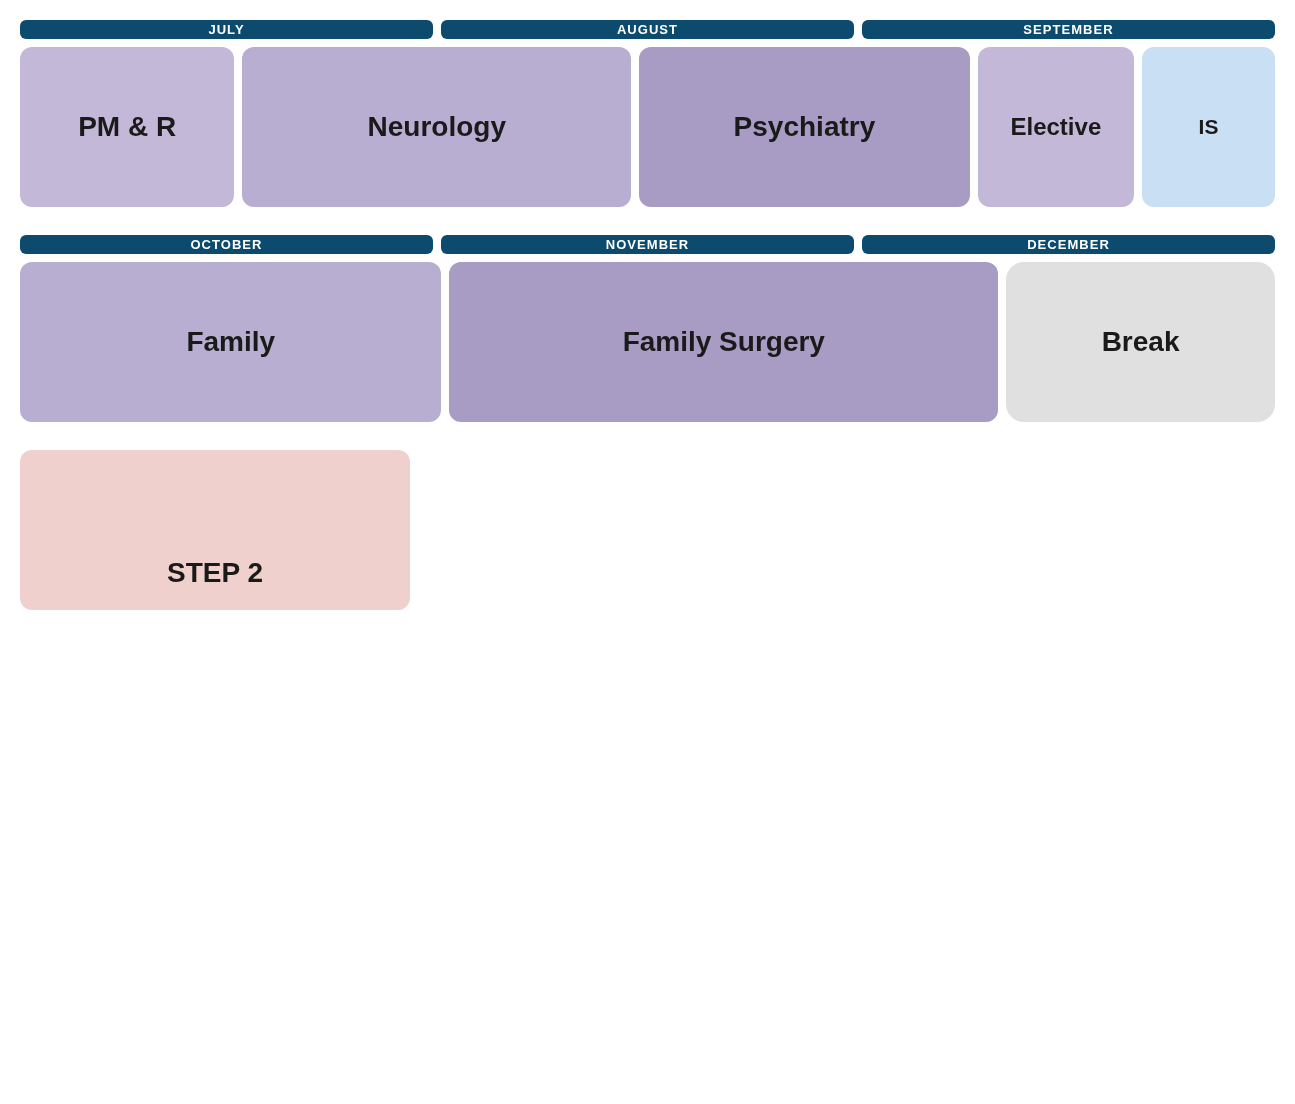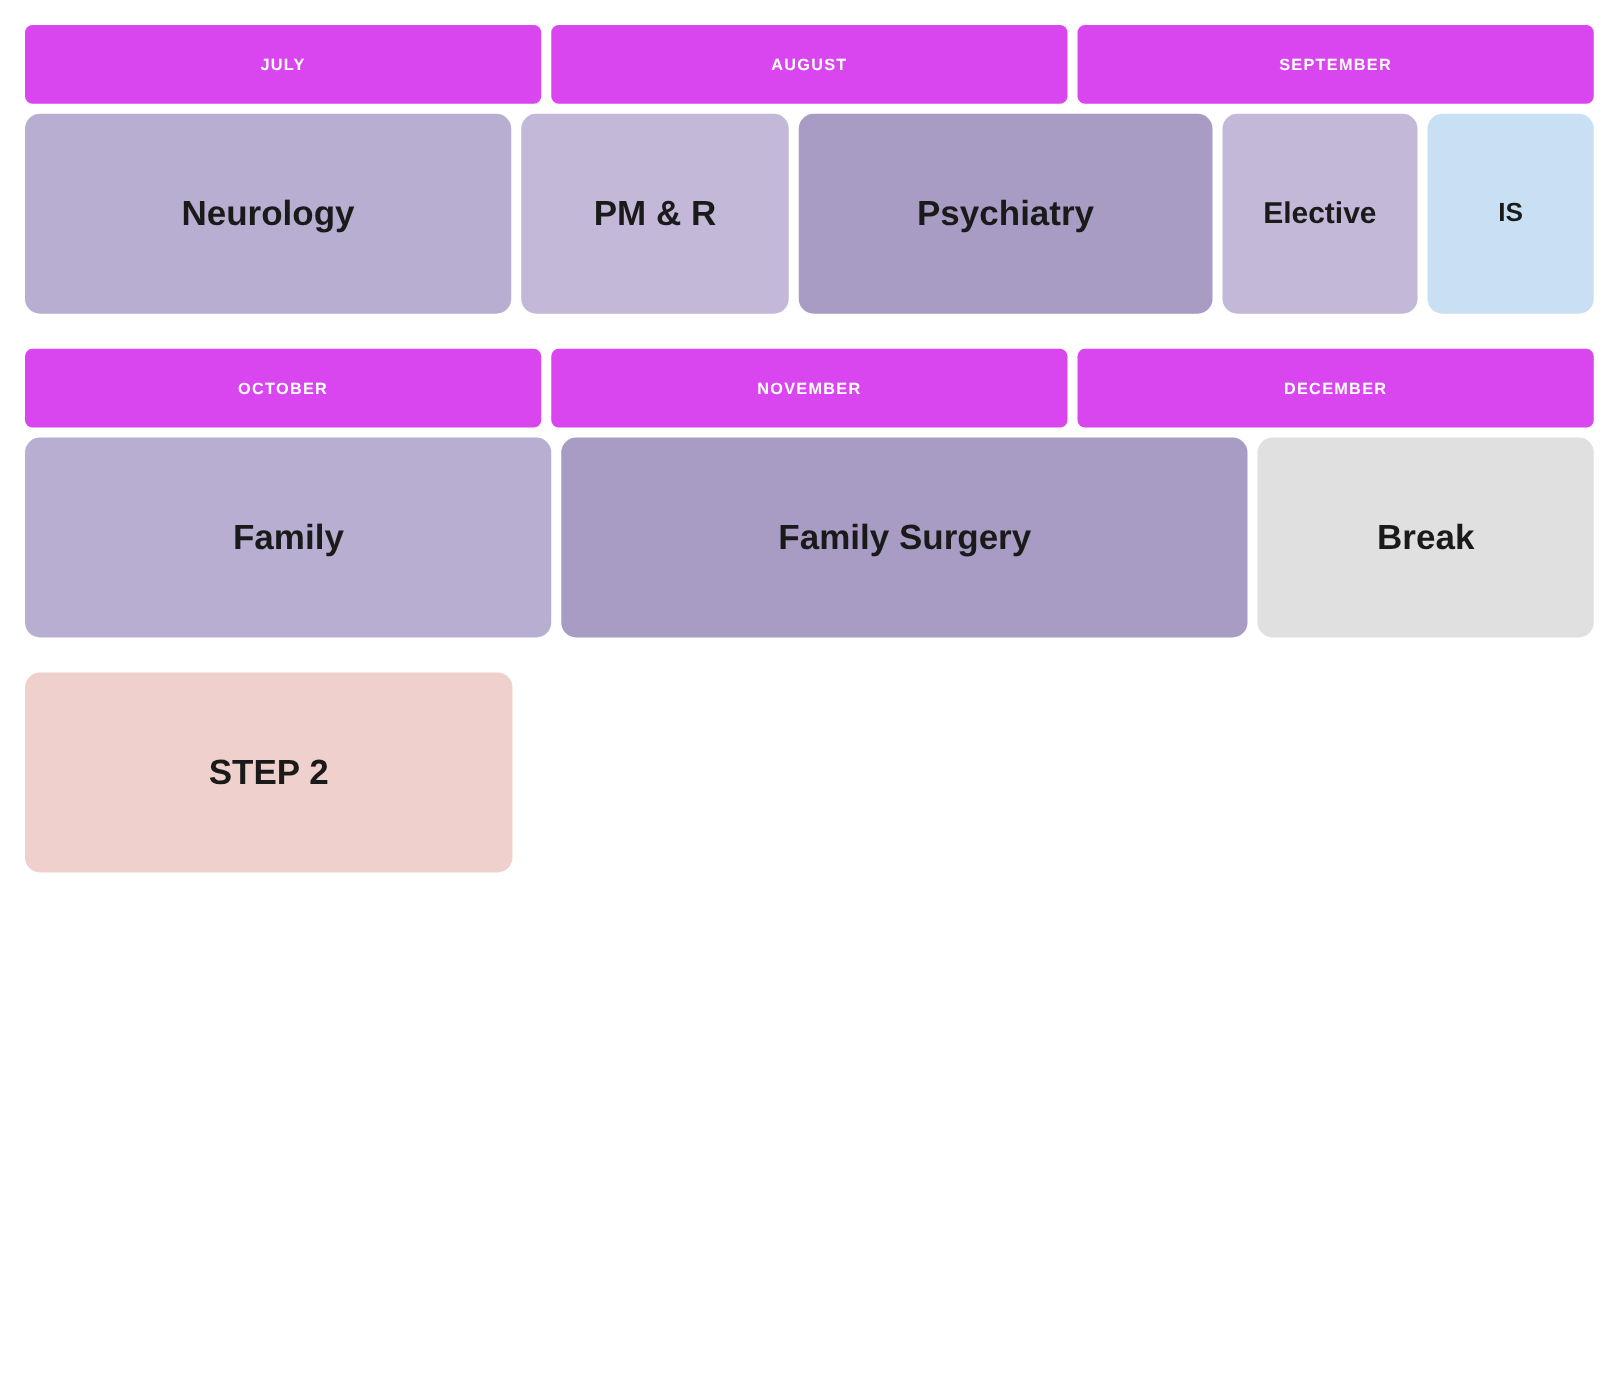--- a/index.html
+++ b/index.html
@@ -15,28 +15,28 @@
       margin-bottom: 28px;
     }
 
     .month-headers {
       display: flex;
       gap: 8px;
       margin-bottom: 8px;
     }
 
     .month-header {
-      background: #d946ef;
+      background: #0c4a6e;
       color: #ffffff;
       font-size: 13px;
       font-weight: 700;
       letter-spacing: 0.08em;
       text-transform: uppercase;
       text-align: center;
-      padding: 24px 0;
+      padding: 2px 0;
       border-radius: 6px;
     }
 
     .blocks-row {
       display: flex;
       gap: 8px;
     }
 
     .rotation-block {
       border-radius: 12px;
@@ -60,21 +60,21 @@
     }
 
     .rotation-block.xsmall .block-label {
       font-size: 21px;
     }
 
     
     .purple-light { background: #b8aed1; }
     .purple-medium { background: #a89cc4; }
     .purple-soft { background: #c4b8d8; }
-    .gray-light { background: #e0e0e0; }
+    .gray-light { background: #e0e0e0; border-radius: 18px; }
     .blue-light { background: #c8dff4; }
     .pink-medium { background: #c98898; }
     .pink-light { background: #f0d0cc; }
 
     
     .row1 .month-header:nth-child(1) { flex: 3; }
     .row1 .month-header:nth-child(2) { flex: 3; }
     .row1 .month-header:nth-child(3) { flex: 3; }
 
     .row1 .blocks-row .block-neurology { flex: 3; }
@@ -96,43 +96,43 @@
     .row3 .month-header:nth-child(1) { flex: 3; }
     .row3 .month-header:nth-child(2) { flex: 3; }
     .row3 .month-header:nth-child(3) { flex: 3; }
 
     .row3 .blocks-row .block-pediatrics { flex: 3; }
     .row3 .blocks-row .block-surgery { flex: 4.5; }
     .row3 .blocks-row .block-ttf { flex: 1.3; }
 
     
     .row4 .month-header:nth-child(1) { flex: 1; }
-    .row4 .blocks-row .block-step2 { flex: 1; max-width: 390px; }
+    .row4 .blocks-row .block-step2 { flex: 1; max-width: 390px; align-items: flex-end; }
 
     .row4 .month-headers {
       max-width: 390px;
     }
   </style>
 </head>
 <body>
 
 <div id="calendar-container">
 
   <div class="calendar-section row1">
     <div class="month-headers">
       <div class="month-header">JULY</div>
       <div class="month-header">AUGUST</div>
       <div class="month-header">SEPTEMBER</div>
     </div>
     <div class="blocks-row">
+      <div class="rotation-block purple-soft block-pmr">
+        <span class="block-label">PM &amp; R</span>
+      </div>
       <div class="rotation-block purple-light block-neurology">
         <span class="block-label">Neurology</span>
-      </div>
-      <div class="rotation-block purple-soft block-pmr">
-        <span class="block-label">PM &amp; R</span>
       </div>
       <div class="rotation-block purple-medium block-psychiatry">
         <span class="block-label">Psychiatry</span>
       </div>
       <div class="rotation-block purple-soft block-elective small">
         <span class="block-label">Elective</span>
       </div>
       <div class="rotation-block blue-light block-is xsmall">
         <span class="block-label">IS</span>
       </div>

